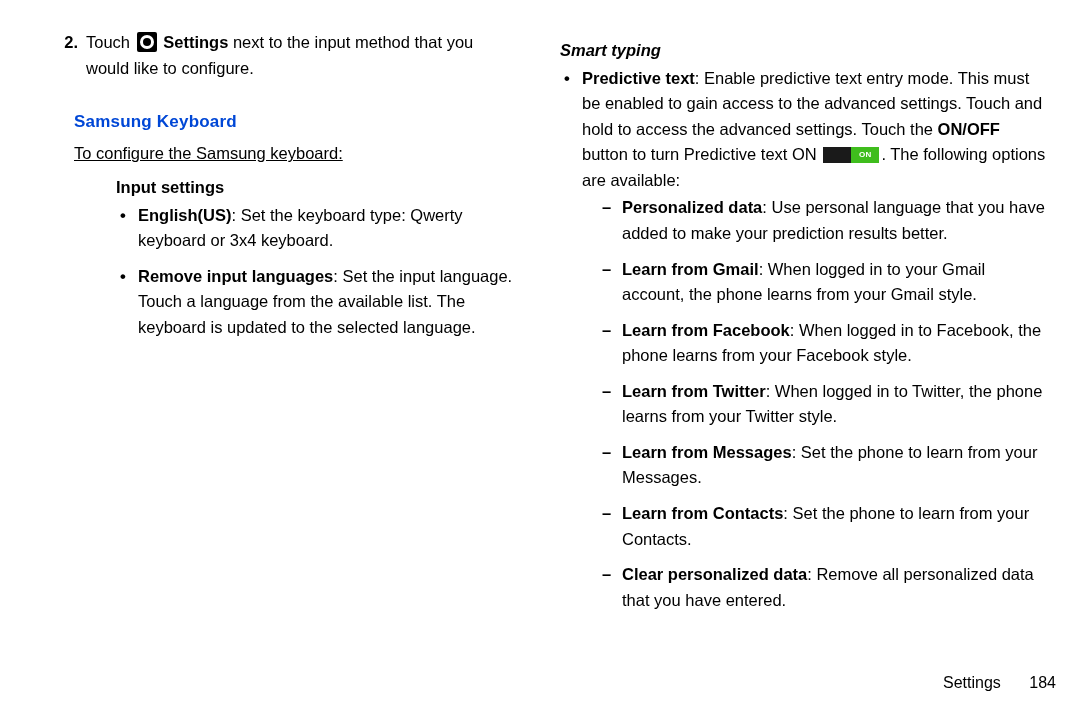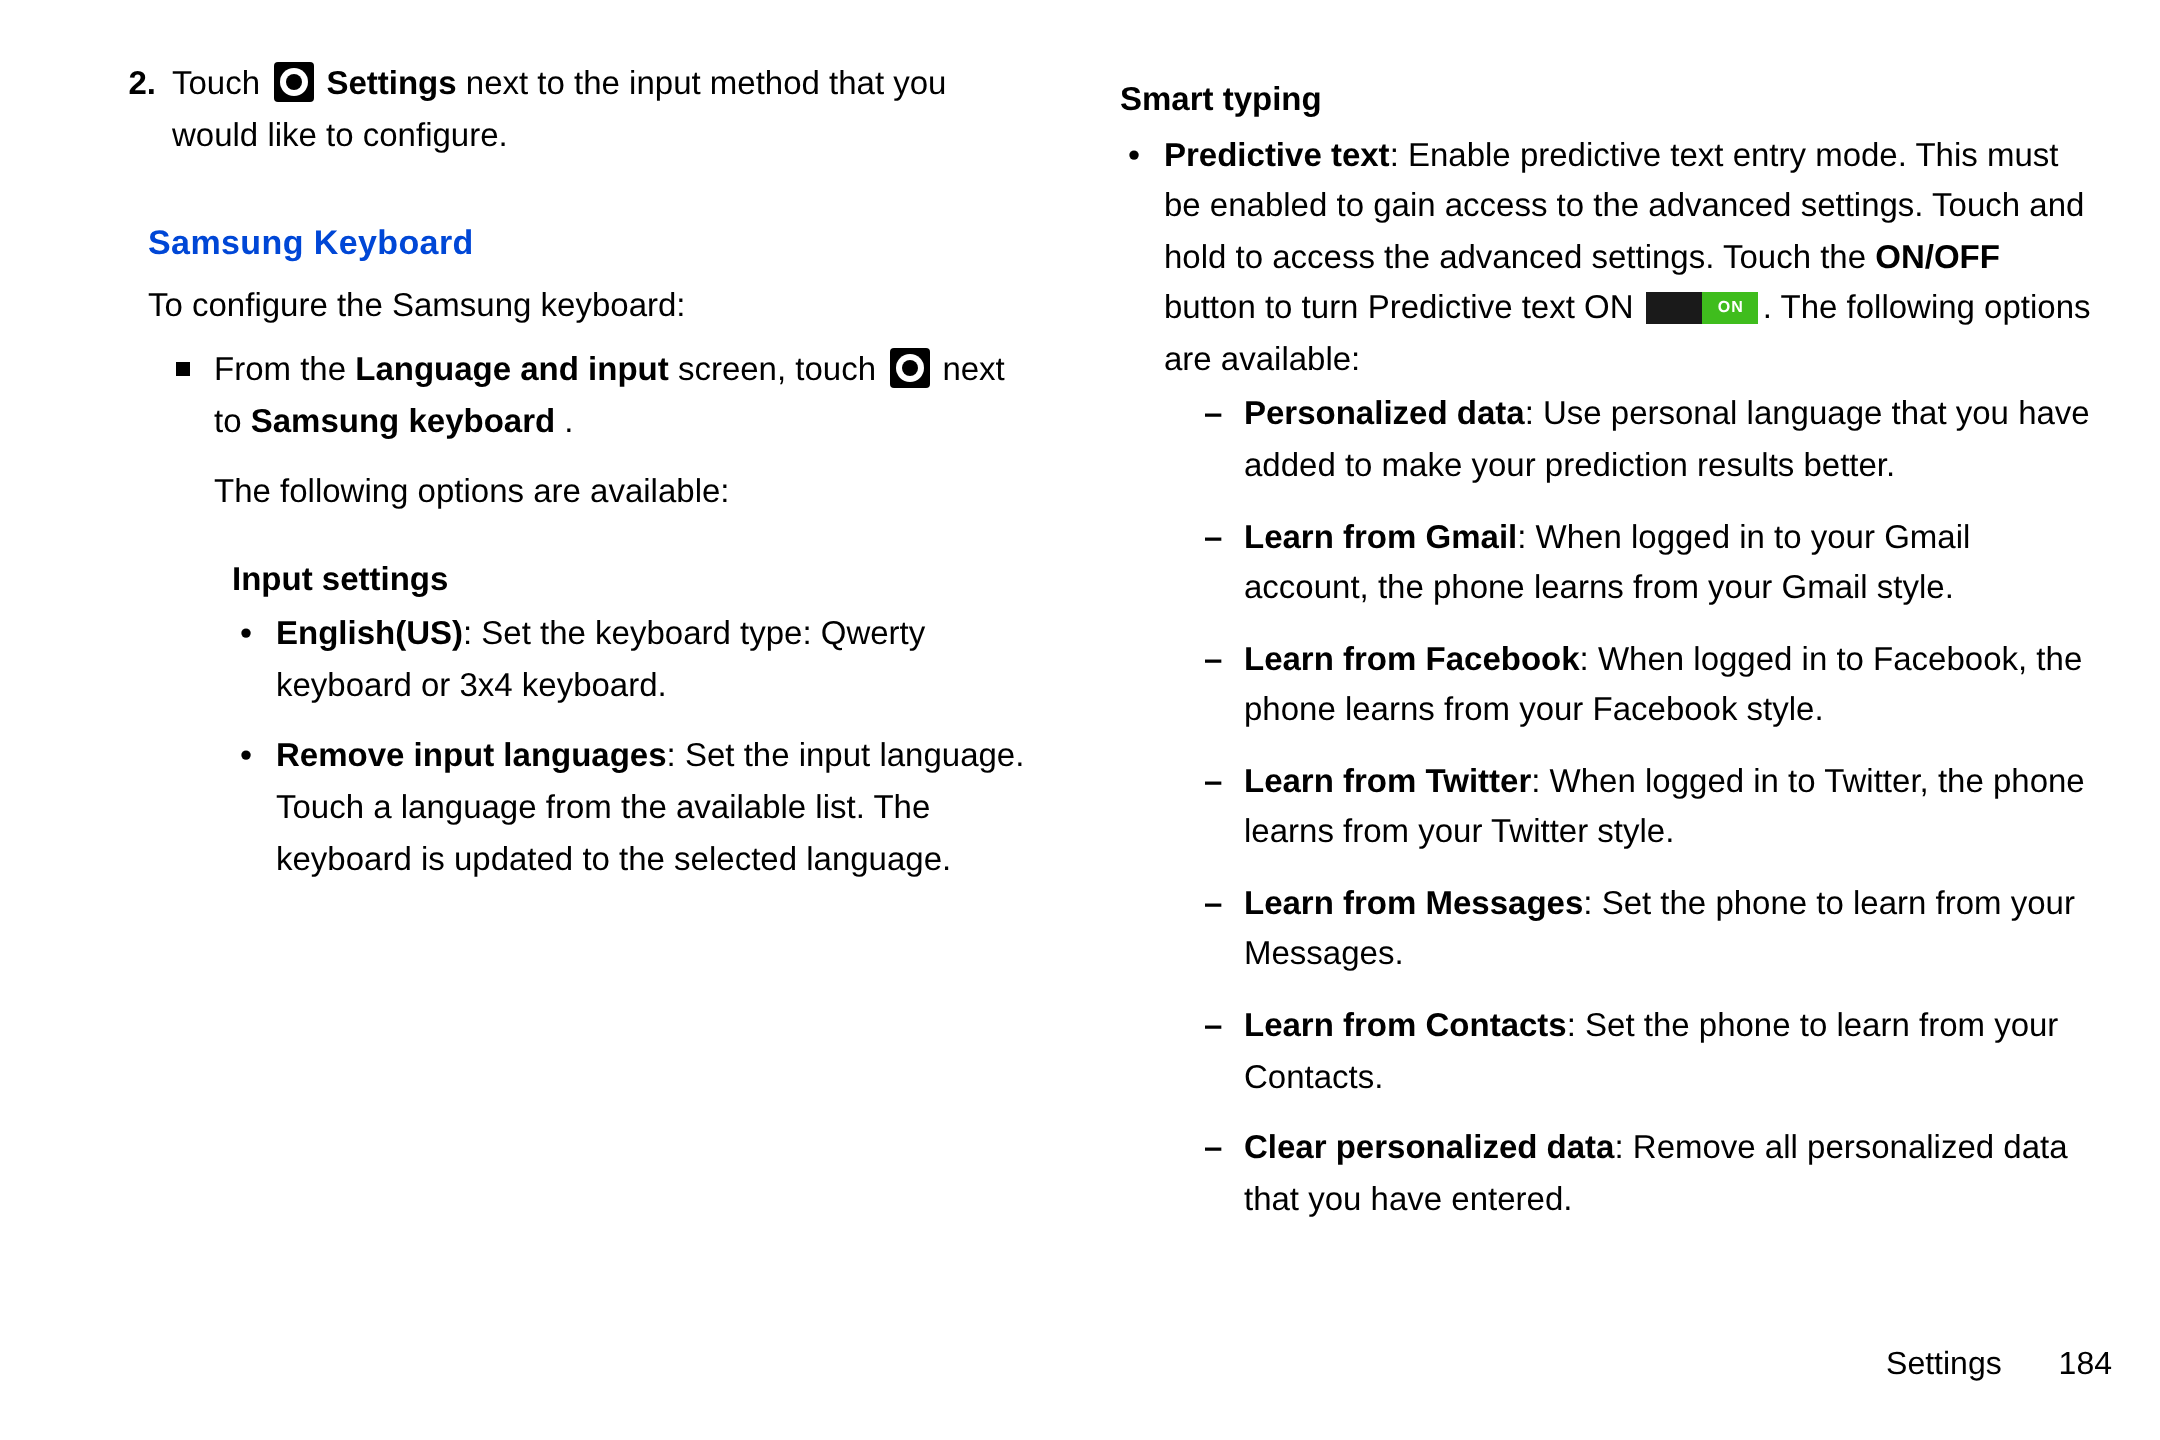--- a/index.html
+++ b/index.html
@@ -32,21 +32,21 @@
   }
   .step-num { font-weight: bold; min-width: 48px; text-align:right }
   .step-body p { margin-bottom: 12px; }
   .section-heading {
     color: #0047d6;
     font-weight: 900;
     font-size: 17px;
     margin: 16px 0 6px 44px;
     letter-spacing: 0.2px;
   }
-  .intro { margin: 0 0 6px 44px; }
+  .intro { margin: 0 0 6px 44px; text-decoration: underline; }
   .square-bullet {
     display: flex;
     gap: 12px;
     margin: 4px 0 6px 58px;
   }
   .square-bullet .sq {
     width: 7px; height: 7px; background:#000; margin-top:8px;
     flex-shrink:0;
   }
   .square-bullet .bbody p { margin-bottom: 10px; }
@@ -86,21 +86,21 @@
     width:28px; height:16px; background:#3fbd1d;
     color:#fff; font-size:8px; display:inline-flex;
     align-items:center; justify-content:center; font-weight:bold;
     letter-spacing:0.5px;
   }
   .footer {
     position:absolute; bottom:24px; right:24px;
     font-size:16px;
   }
   .footer .sect { margin-right: 24px; }
-  .col-right .sub-heading { margin-left: 0; }
+  .col-right .sub-heading { margin-left: 0; font-style: italic; }
   .col-right .dot-list { margin-left: 0; }
   .col-right .dot-item .dot-body { flex:1; }
 </style>
 </head>
 <body>
 
 <div class="page">
 
   <div class="col">
     <div class="step">
@@ -111,35 +111,20 @@
           <span class="gear-icon"></span>
           <b> Settings</b>
           <span> next to the input method that you would like to configure.</span>
         </p>
       </div>
     </div>
 
     <div class="section-heading">Samsung Keyboard</div>
     <p class="intro">To configure the Samsung keyboard:</p>
 
-    <div class="square-bullet">
-      <div class="sq"></div>
-      <div class="bbody">
-        <p>
-          <span>From the </span>
-          <b>Language and input</b>
-          <span> screen, touch </span>
-          <span class="gear-icon"></span>
-          <span> next to </span>
-          <b>Samsung keyboard</b>
-          <span>.</span>
-        </p>
-        <p>The following options are available:</p>
-      </div>
-    </div>
 
     <div class="sub-heading">Input settings</div>
     <div class="dot-list">
       <div class="dot-item">
         <div class="dot">•</div>
         <div>
           <b>English(US)</b><span>: Set the keyboard type: Qwerty keyboard or 3x4 keyboard.</span>
         </div>
       </div>
       <div class="dot-item">

